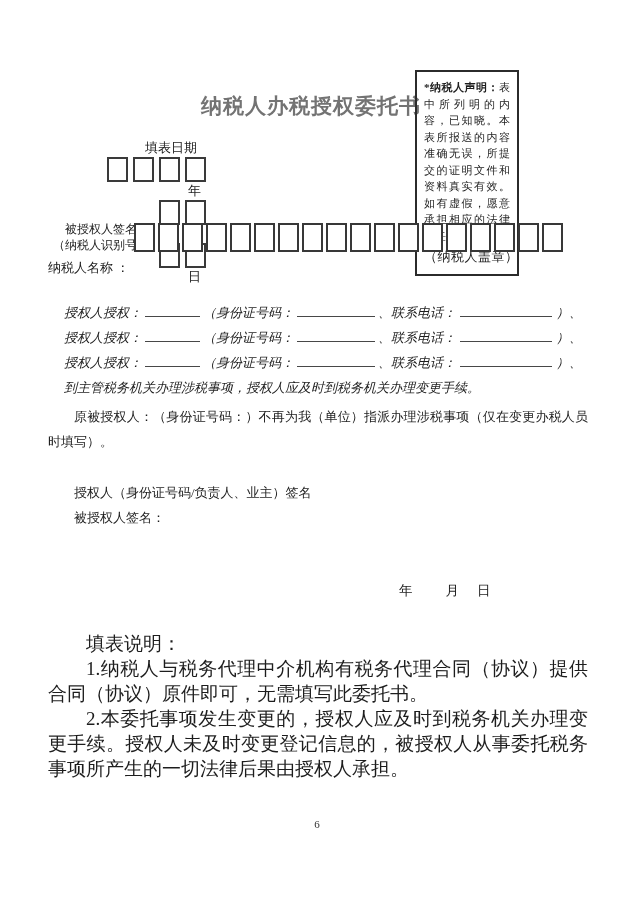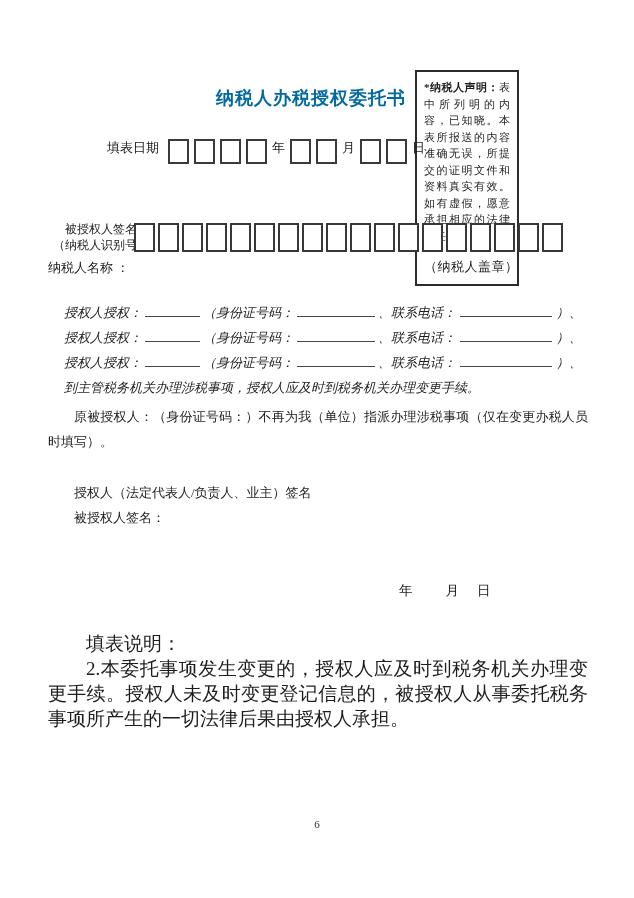--- a/index.html
+++ b/index.html
@@ -6,46 +6,47 @@
   html,body { background:#ffffff; }
   .page {
     position:relative;
     width:634px; height:898px;
     background:#ffffff;
     font-family:"Liberation Serif","DejaVu Serif",serif;
     color:#1d1d1d;
     overflow:hidden;
   }
   .title {
-    position:absolute; top:86px; left:0; width:622px;
+    position:absolute; top:92px; left:0; width:622px;
     text-align:center;
-    font-size:18px; font-weight:bold; letter-spacing:1px;
-    color:#0369a1;
+    font-size:21px; font-weight:bold; letter-spacing:1px;
+    color:#737373;
   }
   
   .fill-date {
     position:absolute; top:139px; left:107px;
-    display:flex; align-items:flex-start;
+    display:flex; align-items:flex-end;
     font-size:13px;
+    flex-direction:column;
   }
   .fill-date .lbl { margin:0 5px; white-space:nowrap; }
   .fill-date .lbl.first { margin-left:0; margin-right:9px; }
   .boxrow { display:flex; gap:5px; }
   .fbox { width:21px; height:25px; border:2px solid #3a3a3a; background:#fff; }
   
   .decl {
     position:absolute; left:415px; top:70px; width:104px; min-height:136px;
     border:2px solid #2b2b2b;
     padding:7px 7px 8px 7px;
     font-size:11px; line-height:16.5px;
     text-align:justify;
   }
   .decl .head { font-weight:bold; }
   .decl .seal {
-    font-size:13px; text-align:left; margin-top:15px;
+    font-size:13px; text-align:left; margin-top:5px;
     white-space:nowrap; letter-spacing:0.5px;
   }
   
   .code-label {
     position:absolute; left:53px; top:221px;
     font-size:12px; line-height:16px; text-align:center;
   }
   .code-boxes {
     position:absolute; left:134px; top:223px;
     display:flex; gap:3px;
@@ -162,29 +163,30 @@
       <span>授权人授权：</span><span class="blank u55"></span><span>（身份证号码：</span><span class="blank u78"></span><span>、联系电话：</span><span class="blank u92"></span><span>）、</span>
     </div>
     <div class="line">
       <span>授权人授权：</span><span class="blank u55"></span><span>（身份证号码：</span><span class="blank u78"></span><span>、联系电话：</span><span class="blank u92"></span><span>）、</span>
     </div>
     <div class="line">到主管税务机关办理涉税事项，授权人应及时到税务机关办理变更手续。</div>
   </div>
 
   <div class="revocation">原被授权人：（身份证号码：）不再为我（单位）指派办理涉税事项（仅在变更办税人员时填写）。</div>
 
-  <div class="sig1">授权人（法定代表人/负责人、业主）签名</div>
+  <div class="sig1">授权人（身份证号码/负责人、业主）签名</div>
   <div class="sig2">被授权人签名：</div>
 
   <div class="sign-date">
     <span>年</span>
     <span class="m">月</span>
     <span class="d">日</span>
   </div>
 
   <div class="instructions">
     <p>填表说明：</p>
+    <p>1.纳税人与税务代理中介机构有税务代理合同（协议）提供合同（协议）原件即可，无需填写此委托书。</p>
     <p>2.本委托事项发生变更的，授权人应及时到税务机关办理变更手续。授权人未及时变更登记信息的，被授权人从事委托税务事项所产生的一切法律后果由授权人承担。</p>
   </div>
 
   <div class="pagenum">6</div>
 
 </div>
 
 </body></html>

